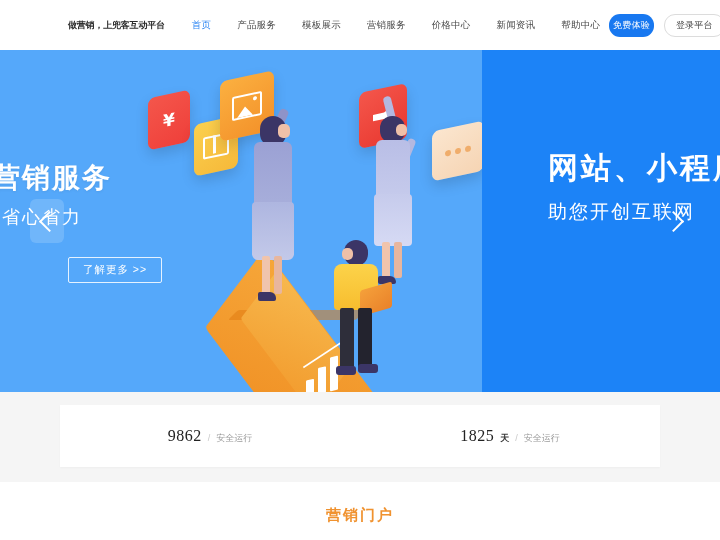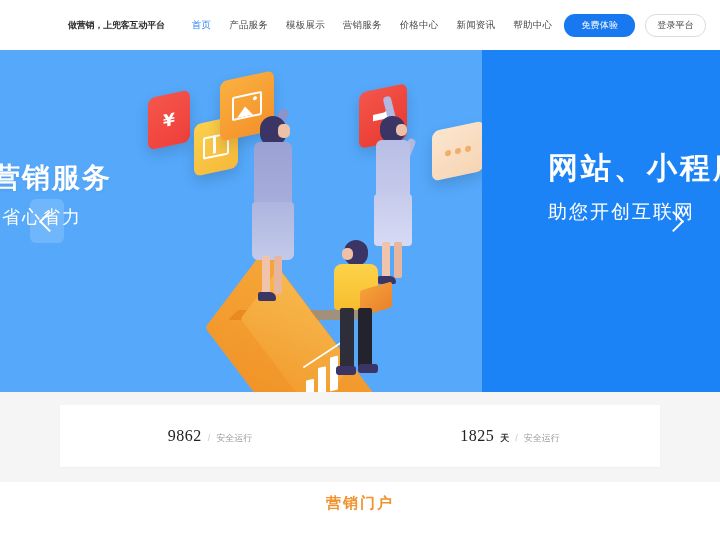--- a/index.html
+++ b/index.html
@@ -76,21 +76,21 @@
     font-weight: bold;
     color: #2c2c2c;
     white-space: nowrap;
     letter-spacing: -0.2px;
   }
   .nav {
     display: flex;
     align-items: center;
     margin-left: 18px;
     flex: 1;
-    gap: 0px;
+    gap: 8px;
     text-align: right;
   }
   .nav-item {
     font-size: 9.5px;
     color: #4a4a4a;
     padding: 0 9px;
     white-space: nowrap;
     cursor: pointer;
     letter-spacing: 0.2px;
   }
@@ -101,21 +101,21 @@
     display: flex;
     align-items: center;
     gap: 10px;
     flex: none;
   }
   .btn-primary {
     background: #1878f0;
     color: #ffffff;
     font-size: 9px;
     border-radius: 11px;
-    padding: 5px 17px;
+    padding: 5px 4px;
     white-space: nowrap;
     cursor: pointer;
     border: none;
     letter-spacing: 0.2px;
   }
   .btn-ghost {
     background: #ffffff;
     color: #444;
     font-size: 9px;
     border: 1px solid #dcdcdc;
@@ -457,21 +457,21 @@
   
   .section {
     position: absolute;
     top: 482px; left: 0;
     width: 720px;
     height: 58px;
     background: #ffffff;
     text-align: center;
   }
   .section-title {
-    margin-top: 12px;
+    margin-top: 24px;
     font-size: 15px;
     font-weight: bold;
     color: #f0922f;
     letter-spacing: 2px;
   }
   .section-sub {
     margin-top: 9px;
     font-size: 9.5px;
     color: #b0b0b0;
     letter-spacing: 0.5px;
@@ -582,20 +582,21 @@
 
       </div>
     </div>
 
     <div class="slide-current-panel"></div>
 
     <div class="cur-copy" style="position:absolute;left:548px;top:98px;">
       <div class="cur-title">网站、小程序</div>
       <div class="cur-sub">助您开创互联网</div>
     </div>
+    <div class="learn-more">了解更多 &gt;&gt;</div>
 
     <div class="carousel-arrow prev">
       <span class="arrow-glyph"></span>
     </div>
     <div class="carousel-arrow next">
       <span class="arrow-glyph"></span>
     </div>
   </div>
 
   <div class="stats-band">

